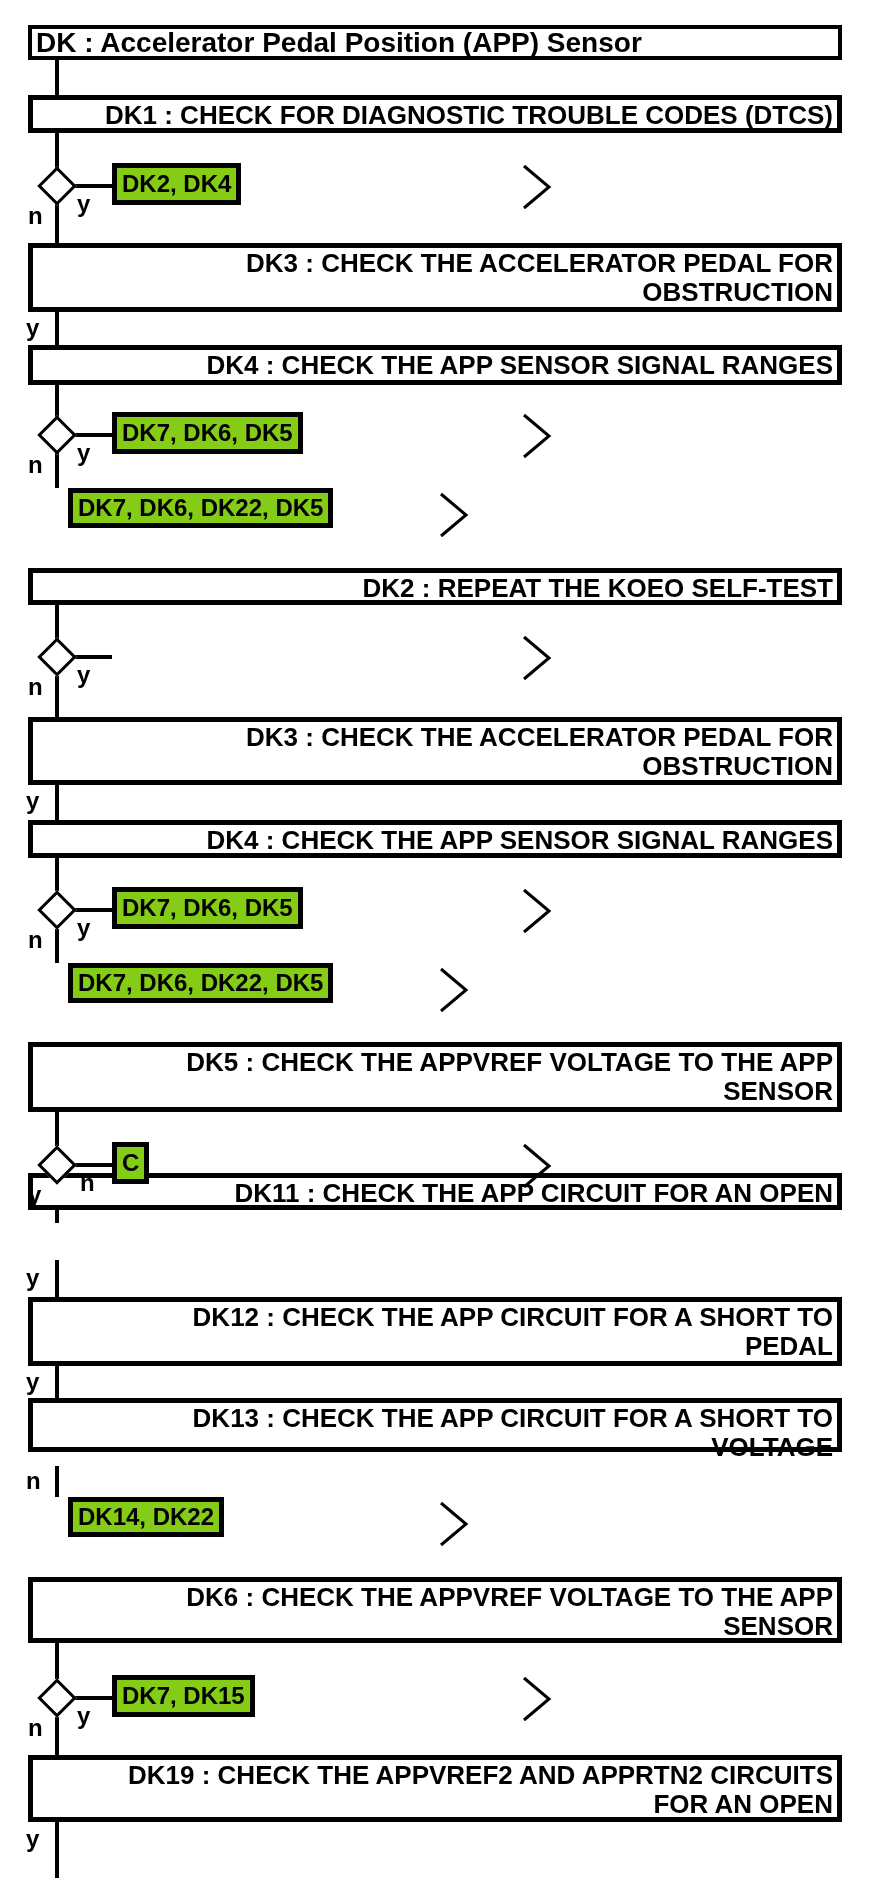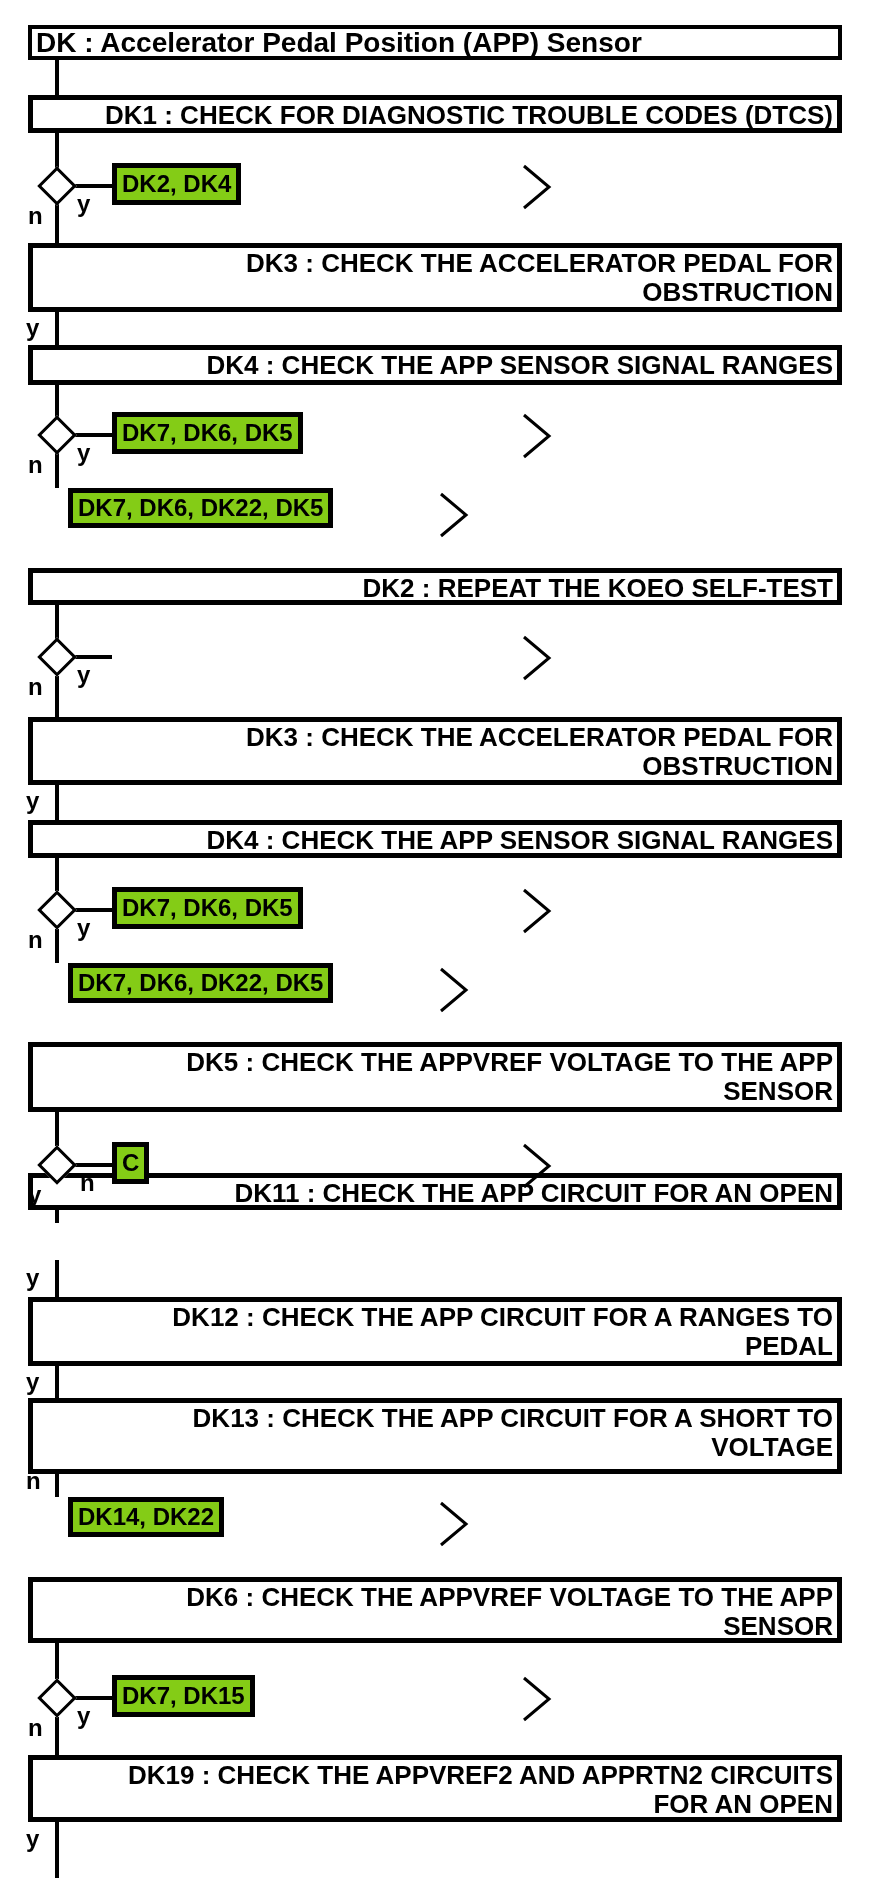--- a/index.html
+++ b/index.html
@@ -104,25 +104,25 @@
   <div class="step" style="top:1042px;height:70px">
     <div class="ln">DK5 : CHECK THE APPVREF VOLTAGE TO THE APP</div>
     <div class="ln">SENSOR</div>
   </div>
 
   <div class="step" style="top:1173px;height:37px">
     <div class="ln">DK11 : CHECK THE APP CIRCUIT FOR AN OPEN</div>
   </div>
 
   <div class="step" style="top:1297px;height:69px">
-    <div class="ln">DK12 : CHECK THE APP CIRCUIT FOR A RANGES TO</div>
+    <div class="ln">DK12 : CHECK THE APP CIRCUIT FOR A SHORT TO</div>
     <div class="ln">PEDAL</div>
   </div>
 
-  <div class="step" style="top:1398px;height:76px">
+  <div class="step" style="top:1398px;height:54px">
     <div class="ln">DK13 : CHECK THE APP CIRCUIT FOR A SHORT TO</div>
     <div class="ln">VOLTAGE</div>
   </div>
 
   <div class="step" style="top:1577px;height:66px">
     <div class="ln">DK6 : CHECK THE APPVREF VOLTAGE TO THE APP</div>
     <div class="ln">SENSOR</div>
   </div>
 
   <div class="step" style="top:1755px;height:67px">

